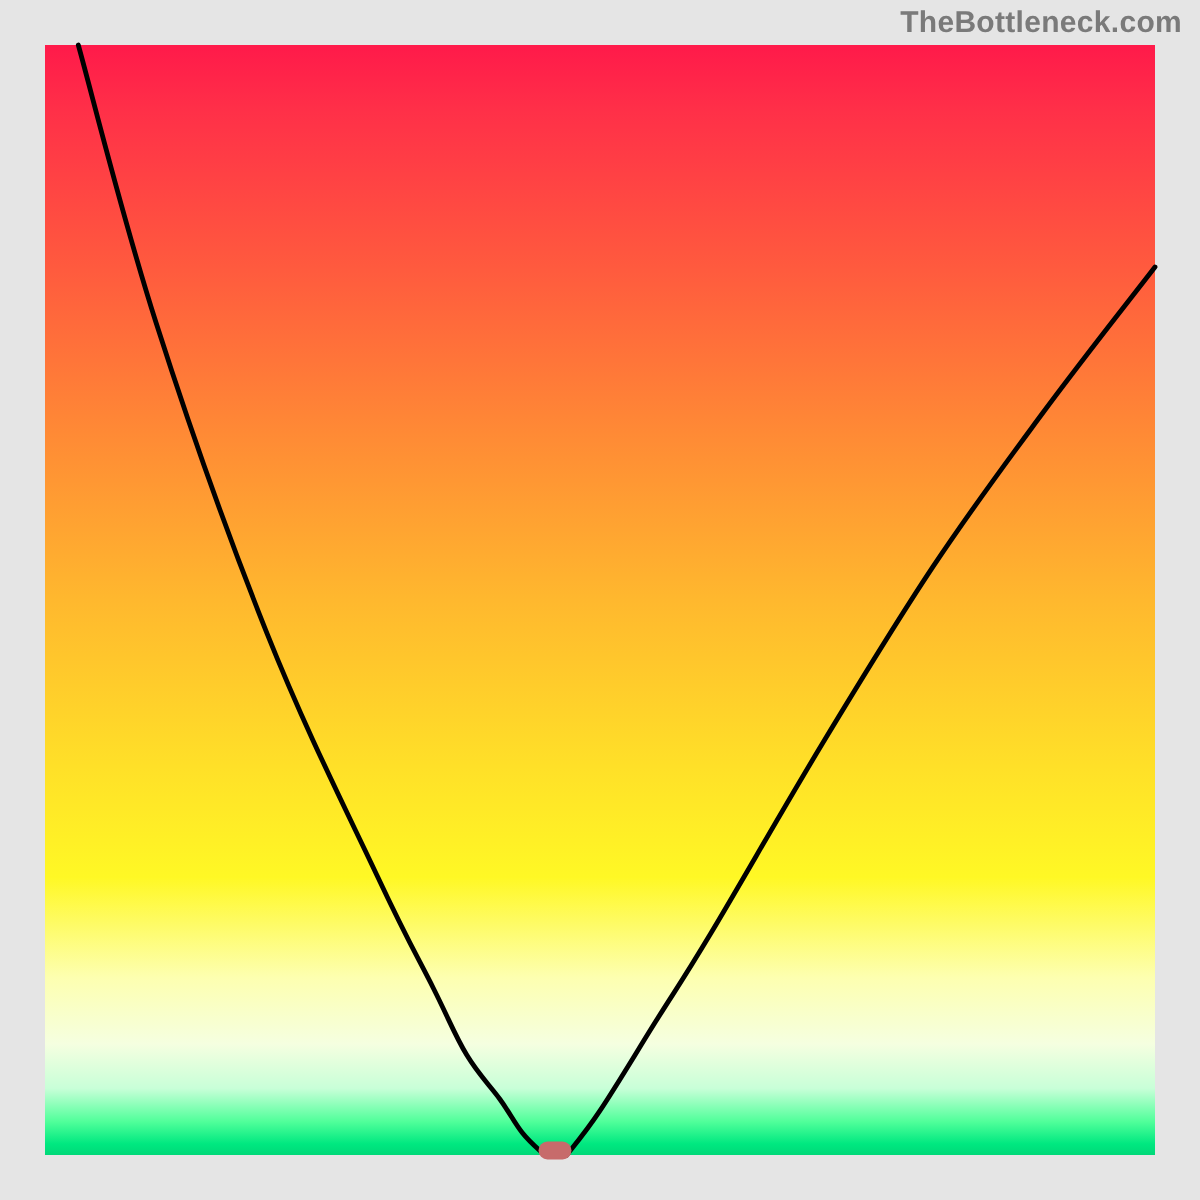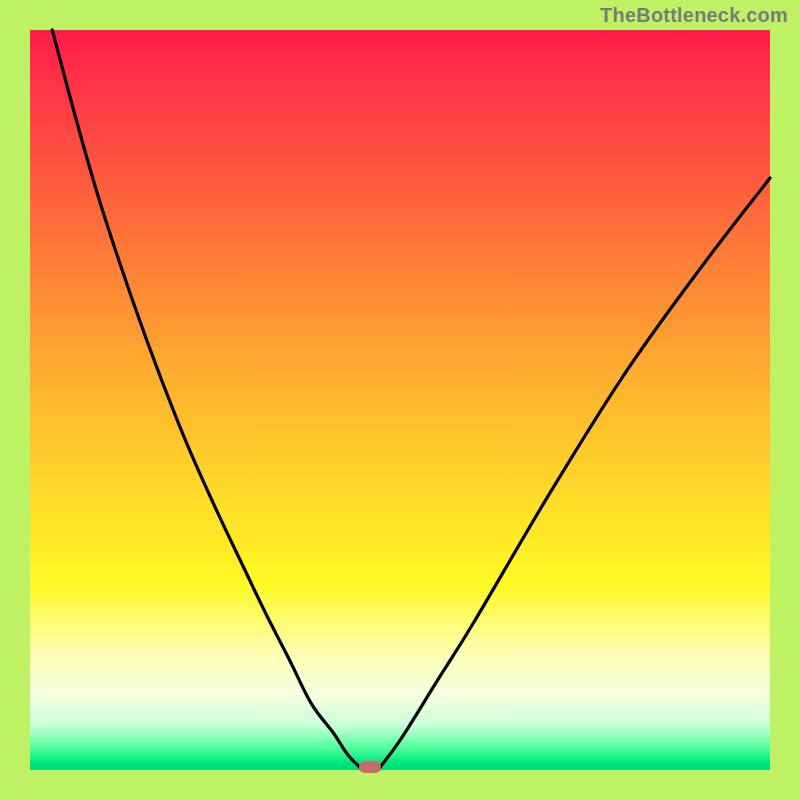--- a/index.html
+++ b/index.html
@@ -9,21 +9,21 @@
     height: 800px;
     background: #000000;
     overflow: hidden;
   }
   .outer-frame {
     position: absolute;
     top: 0;
     left: 0;
     width: 800px;
     height: 800px;
-    background: #bef264;
+    background: #e5e5e5;
   }
   .plot-area {
     position: absolute;
     top: 30px;
     left: 30px;
     width: 740px;
     height: 740px;
     background: linear-gradient(
       to bottom,
       #ff1a4a 0%,

